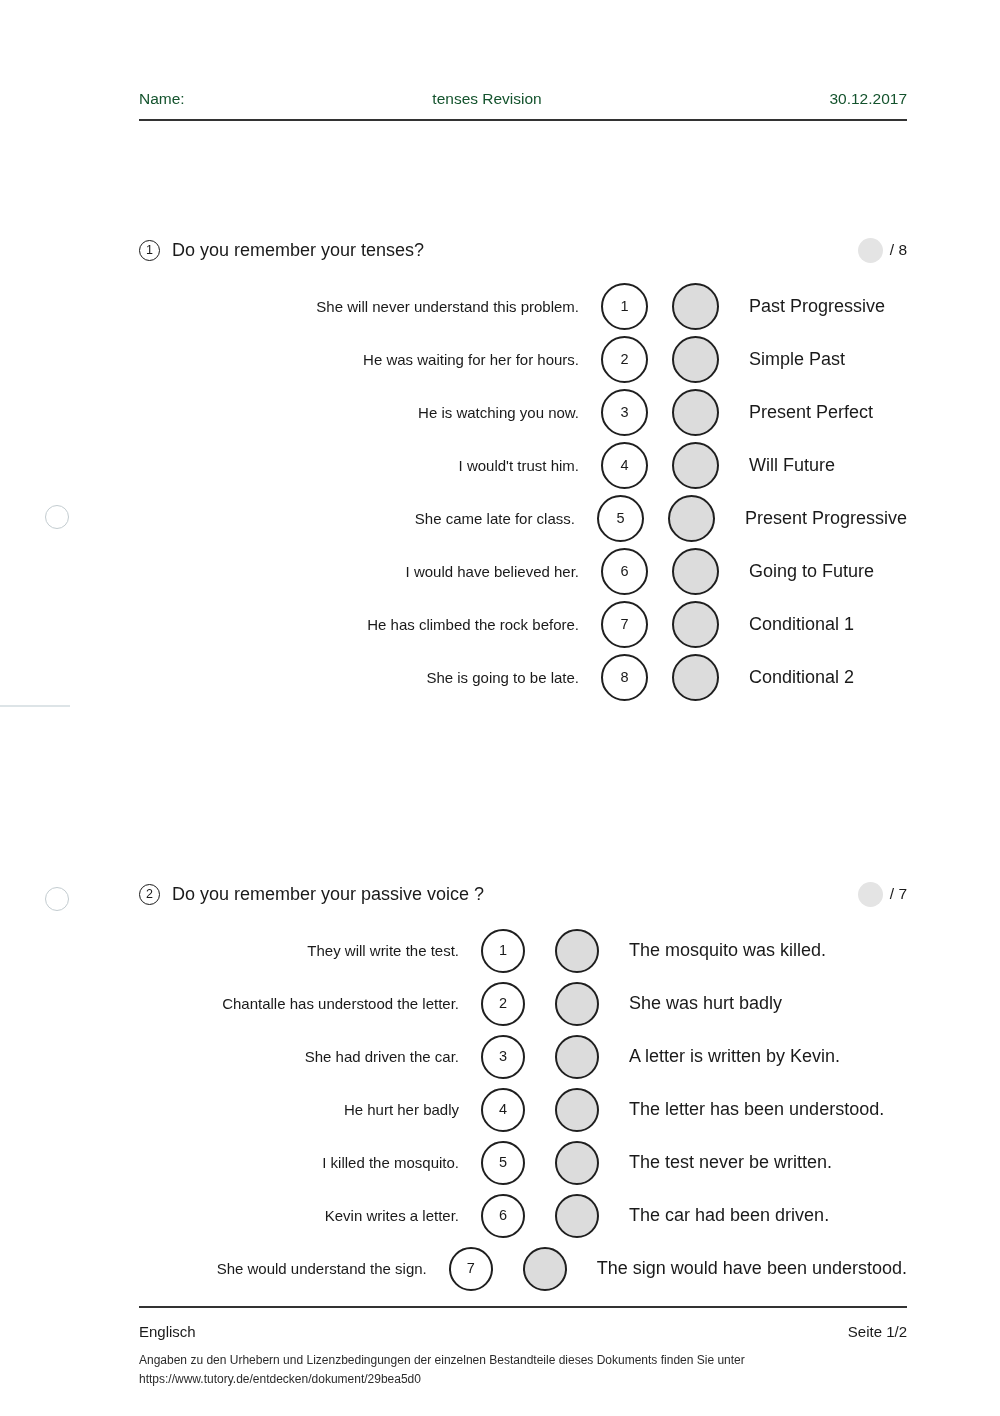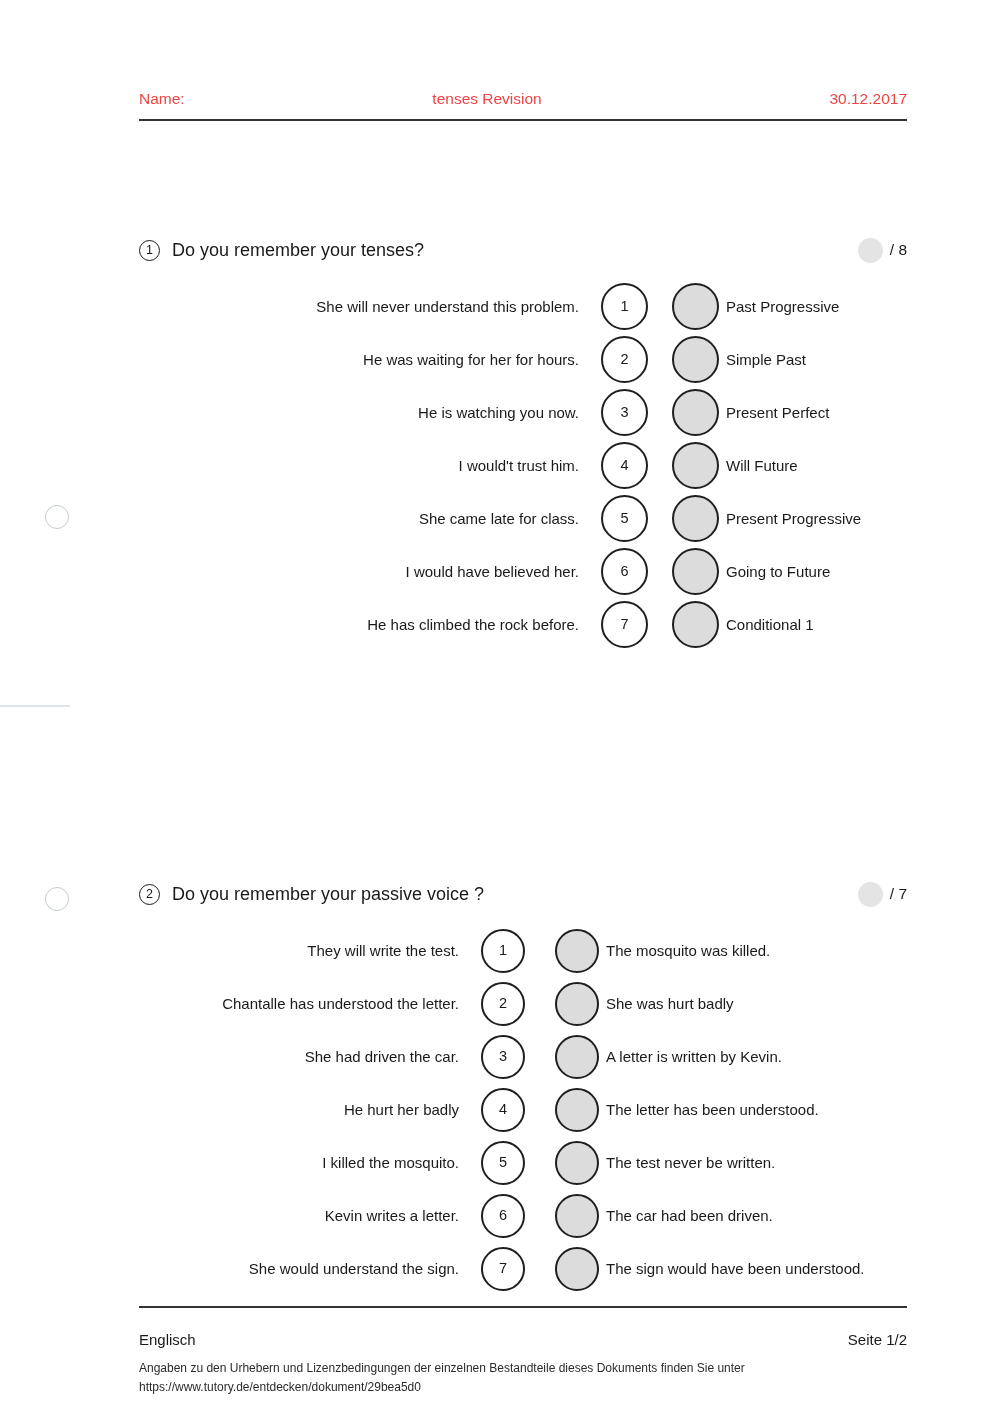--- a/index.html
+++ b/index.html
@@ -42,21 +42,21 @@
   .header {
     position: absolute;
     left: 139px;
     top: 90px;
     width: 768px;
   }
   .header-row {
     display: flex;
     align-items: baseline;
     font-size: 15.5px;
-    color: #ef4444;
+    color: #14532d;
     padding-bottom: 11px;
   }
   .header-name { flex: 0 0 auto; }
   .header-title {
     flex: 1 1 auto;
     text-align: center;
     margin-left: -40px;
   }
   .header-date { flex: 0 0 auto; }
   .header-rule {
@@ -116,22 +116,22 @@
   .match-row {
     display: flex;
     align-items: center;
   }
   .left-cell {
     text-align: right;
     font-size: 15px;
     padding-right: 22px;
   }
   .right-cell {
-    font-size: 15px;
-    padding-left: 7px;
+    font-size: 18px;
+    padding-left: 30px;
     white-space: nowrap;
   }
   .circle {
     flex: 0 0 auto;
     border-radius: 50%;
     border: 2px solid #1f1f1f;
     display: flex;
     align-items: center;
     justify-content: center;
     box-sizing: border-box;
@@ -165,21 +165,21 @@
   .footer-rule {
     height: 2.2px;
     background: #333333;
     width: 100%;
   }
   .footer-row {
     display: flex;
     justify-content: space-between;
     align-items: baseline;
     font-size: 15px;
-    padding-top: 23px;
+    padding-top: 15px;
   }
   .footer-legal {
     margin-top: 11px;
     font-size: 12px;
     color: #2b2b2b;
     line-height: 1.55;
   }
 </style>
 </head>
 <body>
@@ -259,20 +259,27 @@
       </div>
 
       <div class="match-row">
         <span class="left-cell">He has climbed the rock before.</span>
         <span class="circle">7</span>
         <span class="gap"></span>
         <span class="circle target"></span>
         <span class="right-cell">Conditional 1</span>
       </div>
 
+      <div class="match-row">
+        <span class="left-cell">She is going to be late.</span>
+        <span class="circle">8</span>
+        <span class="gap"></span>
+        <span class="circle target"></span>
+        <span class="right-cell">Conditional 2</span>
+      </div>
 
     </div>
   </div>
 
   <div class="exercise ex2" style="top:882px;">
     <div class="ex-head">
       <span class="ex-num">2</span>
       <span class="ex-title">Do you remember your passive voice ?</span>
       <span class="ex-score">
         <span class="score-dot"></span>

